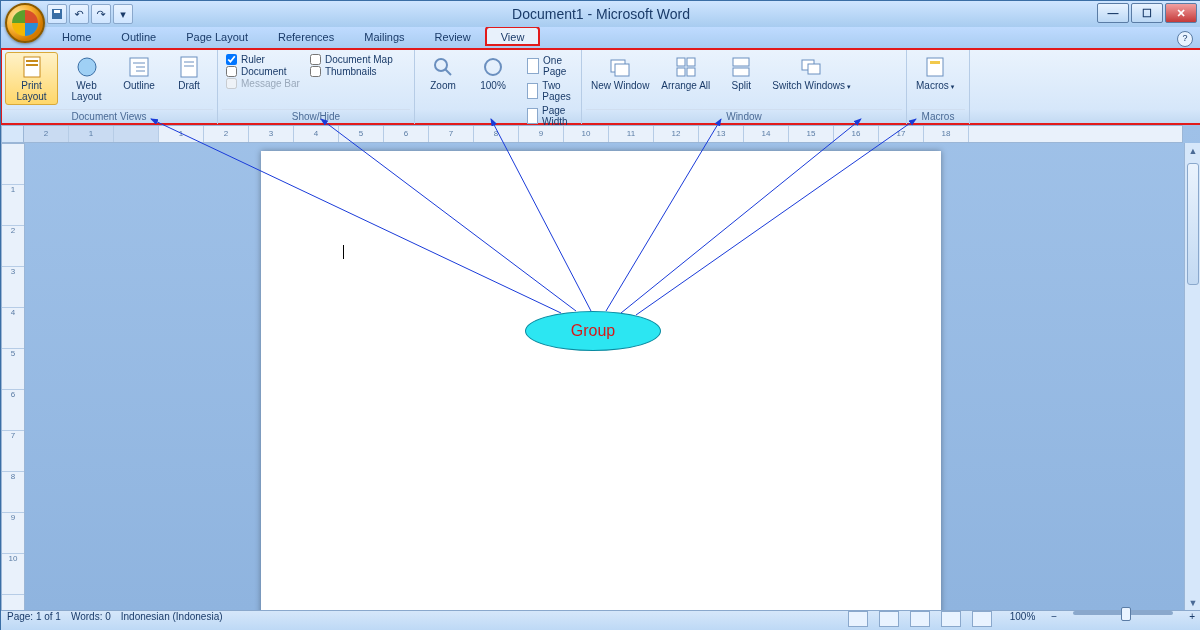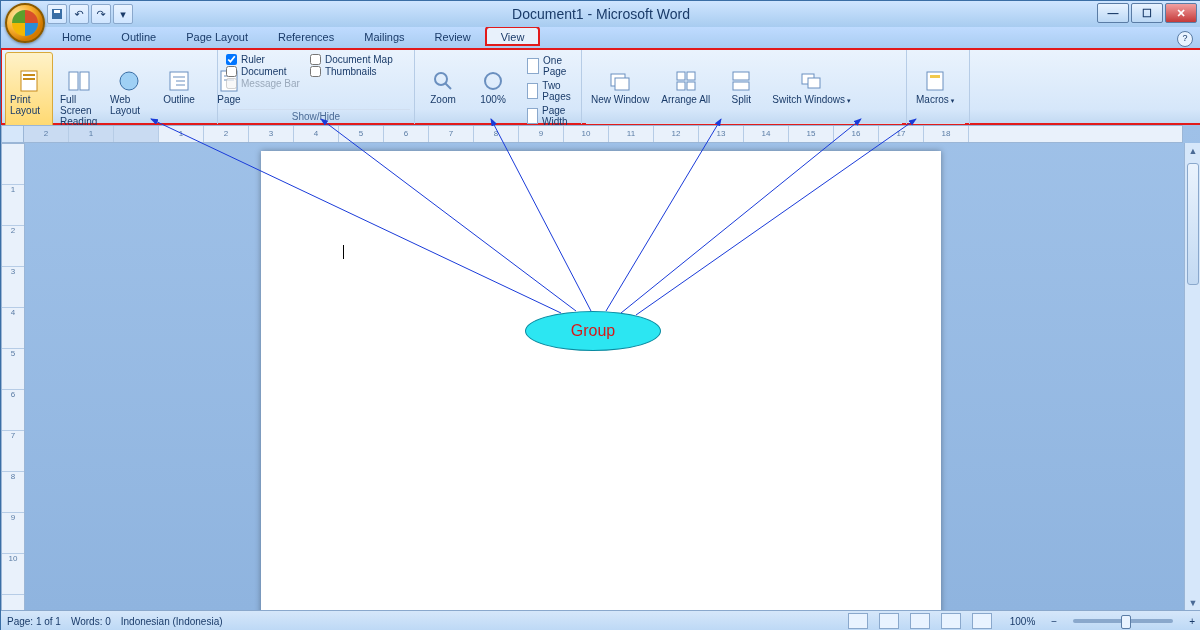--- a/index.html
+++ b/index.html
@@ -19,21 +19,21 @@
   .tabs{height:22px;display:flex;align-items:flex-start;padding-left:46px;gap:0;background:linear-gradient(#bfdbff,#a8ccf0);}
   .tab{padding:3px 14px 2px;color:#1a3b69;border:1px solid transparent;border-bottom:none;cursor:default}
   .tab.active{background:#e8f1fb;border-color:#8aa8cc;border-radius:3px 3px 0 0}
   .tab.annot{outline:2px solid #e21a1a;outline-offset:-1px}
   .help-icon{position:absolute;right:8px;top:30px;width:14px;height:14px;border:1px solid #5a7ca5;border-radius:50%;font-size:9px;text-align:center;line-height:13px;background:#e9f3ff}
   
   .ribbon{height:74px;background:linear-gradient(#eaf3fd,#d6e7fa 80%,#c2d9f2);border-top:1px solid #fff;display:flex;outline:2px solid #e21a1a;outline-offset:-1px}
   .group{border-right:1px solid #b6cce6;display:flex;flex-direction:column;justify-content:space-between;padding:2px 4px 0;position:relative}
   .group-body{display:flex;align-items:flex-start;gap:2px;flex:1}
   .group-label{text-align:center;font-size:10px;color:#4a6a95;padding:1px 0 2px;border-top:1px solid #d0def0;white-space:nowrap}
-  .bigbtn{display:flex;flex-direction:column;align-items:center;justify-content:flex-start;padding:16px 4px;min-width:38px;text-align:left;border:1px solid transparent;border-radius:3px}
+  .bigbtn{display:flex;flex-direction:column;align-items:center;justify-content:flex-start;padding:2px 4px;min-width:38px;text-align:center;border:1px solid transparent;border-radius:3px}
   .bigbtn.sel{background:linear-gradient(#fff2c8,#ffd76a);border-color:#d9a93a}
   .bigbtn .ic{width:24px;height:24px;margin-bottom:1px;display:flex;align-items:center;justify-content:center}
   .bigbtn .lbl{font-size:10px;line-height:11px}
   .chkcol{display:flex;flex-direction:column;gap:1px;padding:2px 4px}
   .chk{display:flex;align-items:center;gap:4px;font-size:10px;color:#1a3b69}
   .chk input{width:11px;height:11px;margin:0}
   .smbtn{display:flex;align-items:center;gap:4px;font-size:10px;padding:1px 4px}
   .smbtn .sic{width:14px;height:14px;border:1px solid #8aa8cc;background:#fff}
   .disabled{color:#9aa9bb}
   .dropdown-caret{font-size:7px;margin-left:2px}
@@ -48,21 +48,21 @@
   .vruler .vseg{height:40px;border-bottom:1px solid #b6cce6;font-size:8px;text-align:center;color:#5a7ca5}
   .scroll-v{position:absolute;right:0;top:18px;bottom:0;width:16px;background:#d6e7fa;border-left:1px solid #9bb6d6}
   .scroll-v .thumb{position:absolute;left:2px;right:2px;top:20px;height:120px;background:linear-gradient(#eaf3fd,#c2d9f2);border:1px solid #8aa8cc;border-radius:3px}
   .scroll-v .arr{position:absolute;left:0;right:0;height:16px;text-align:center;font-size:9px;line-height:16px;color:#4a6a95}
   .page{position:absolute;left:260px;top:26px;width:680px;height:820px;background:#fff;box-shadow:0 0 6px rgba(0,0,0,.35)}
   .cursor{position:absolute;left:342px;top:244px;width:1px;height:14px;background:#000}
   
   .annot-ellipse{position:absolute;left:524px;top:310px;width:134px;height:38px;background:#2ce6f2;border:1px solid #0a8aa0;border-radius:50%;display:flex;align-items:center;justify-content:center;font-size:16px;color:#d61a1a}
   svg.lines{position:absolute;left:0;top:0;pointer-events:none}
   
-  .status{position:absolute;left:0;right:0;bottom:0;height:20px;background:linear-gradient(#d6e7fa,#bcd8f5);border-top:1px solid #8aa8cc;display:flex;align-items:center;font-size:10px;color:#1a3b69;padding:0 6px;gap:10px}
+  .status{position:absolute;left:0;right:0;bottom:0;height:20px;background:linear-gradient(#d6e7fa,#bcd8f5);border-top:1px solid #8aa8cc;display:flex;align-items:flex-start;font-size:10px;color:#1a3b69;padding:0 6px;gap:10px}
   .status .spacer{flex:1}
   .status .viewbtn{width:18px;height:14px;border:1px solid #8aa8cc;background:#e9f3ff;margin-left:1px}
   .status .zoomslider{width:100px;height:4px;background:#8aa8cc;position:relative;border-radius:2px;margin:0 6px}
   .status .zoomslider::after{content:"";position:absolute;left:48px;top:-4px;width:8px;height:12px;background:#e9f3ff;border:1px solid #5a7ca5;border-radius:2px}
   
   .ic svg{width:24px;height:24px}
   .sic-rect{background:linear-gradient(#fff,#d6e7fa)}
 </style>
 </head>
 <body>
@@ -111,29 +111,20 @@
                 <rect x="4" y="2" width="16" height="20" fill="#fff" stroke="#c78a1a"></rect>
                 <rect x="6" y="5" width="12" height="2" fill="#c78a1a"></rect>
                 <rect x="6" y="9" width="12" height="2" fill="#c78a1a"></rect>
               </svg>
             </div>
           <div class="lbl">Print Layout</div>
         </div>
         <div class="bigbtn">
           <div class="ic">
               <svg>
-                <rect x="2" y="3" width="9" height="18" fill="#fff" stroke="#6a8fbf"></rect>
-                <rect x="13" y="3" width="9" height="18" fill="#fff" stroke="#6a8fbf"></rect>
-              </svg>
-            </div>
-          <div class="lbl">Full Screen Reading</div>
-        </div>
-        <div class="bigbtn">
-          <div class="ic">
-              <svg>
                 <circle cx="12" cy="12" r="9" fill="#9fd0f5" stroke="#3a6ea5"></circle>
               </svg>
             </div>
           <div class="lbl">Web Layout</div>
         </div>
         <div class="bigbtn">
           <div class="ic">
               <svg>
                 <rect x="3" y="3" width="18" height="18" fill="#fff" stroke="#6a8fbf"></rect>
                 <line x1="6" y1="8" x2="18" y2="8" stroke="#6a8fbf"></line>
@@ -144,23 +135,24 @@
           <div class="lbl">Outline</div>
         </div>
         <div class="bigbtn">
           <div class="ic">
               <svg>
                 <rect x="4" y="2" width="16" height="20" fill="#fff" stroke="#6a8fbf"></rect>
                 <line x1="7" y1="7" x2="17" y2="7" stroke="#6a8fbf"></line>
                 <line x1="7" y1="11" x2="17" y2="11" stroke="#6a8fbf"></line>
               </svg>
             </div>
-          <div class="lbl">Page</div>
-        </div>
-      </div>
+          <div class="lbl">Draft</div>
+        </div>
+      </div>
+      <div class="group-label">Document Views</div>
     </div>
 
     <div class="group" style="width:188px">
       <div class="group-body">
         <div class="chkcol">
           <label class="chk">
               <input type="checkbox" checked="" style="">
               <span>Ruler</span>
             </label>
           <label class="chk">

